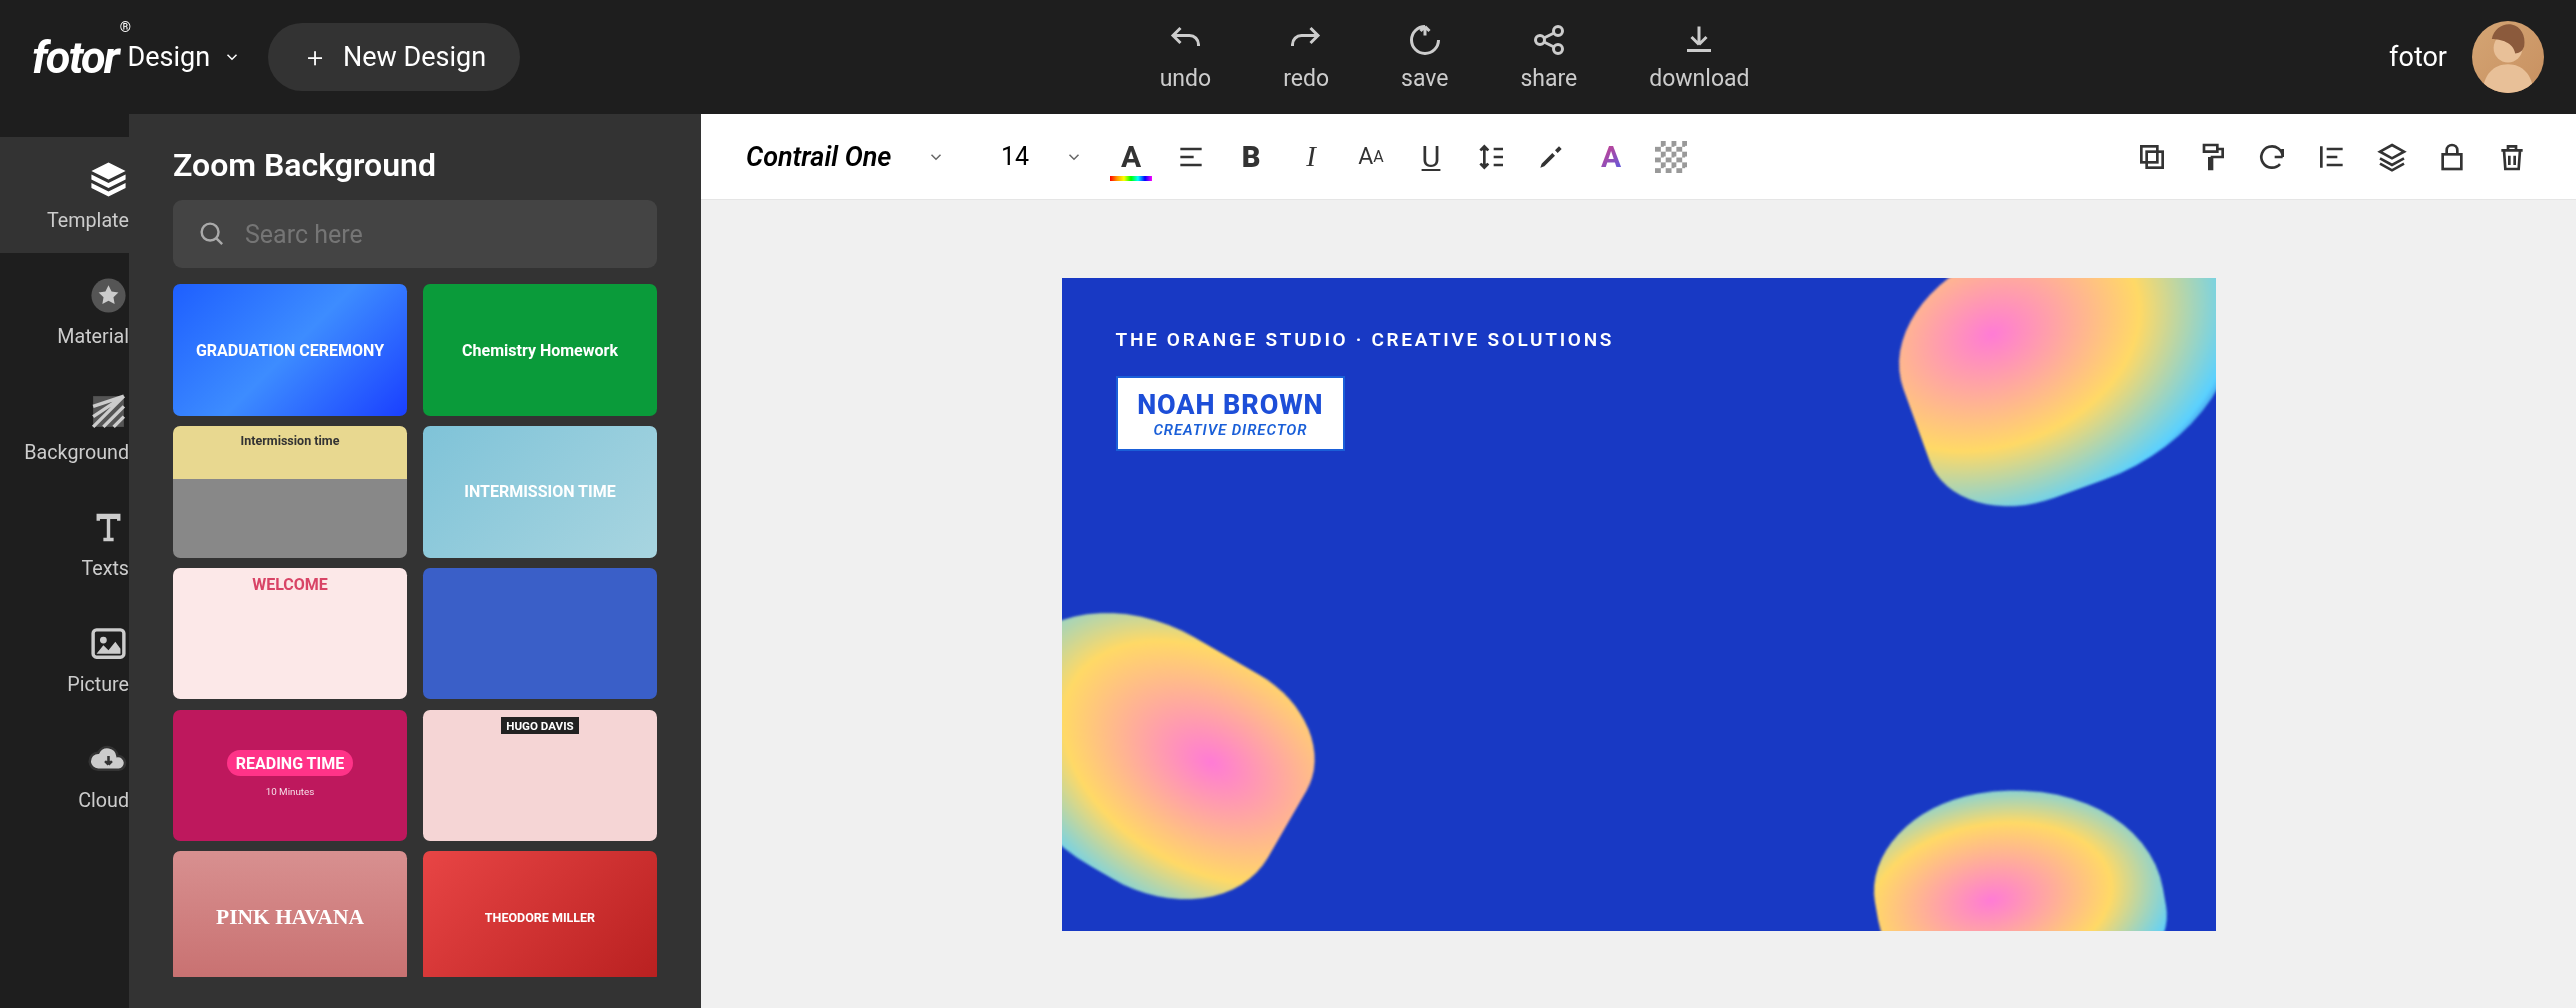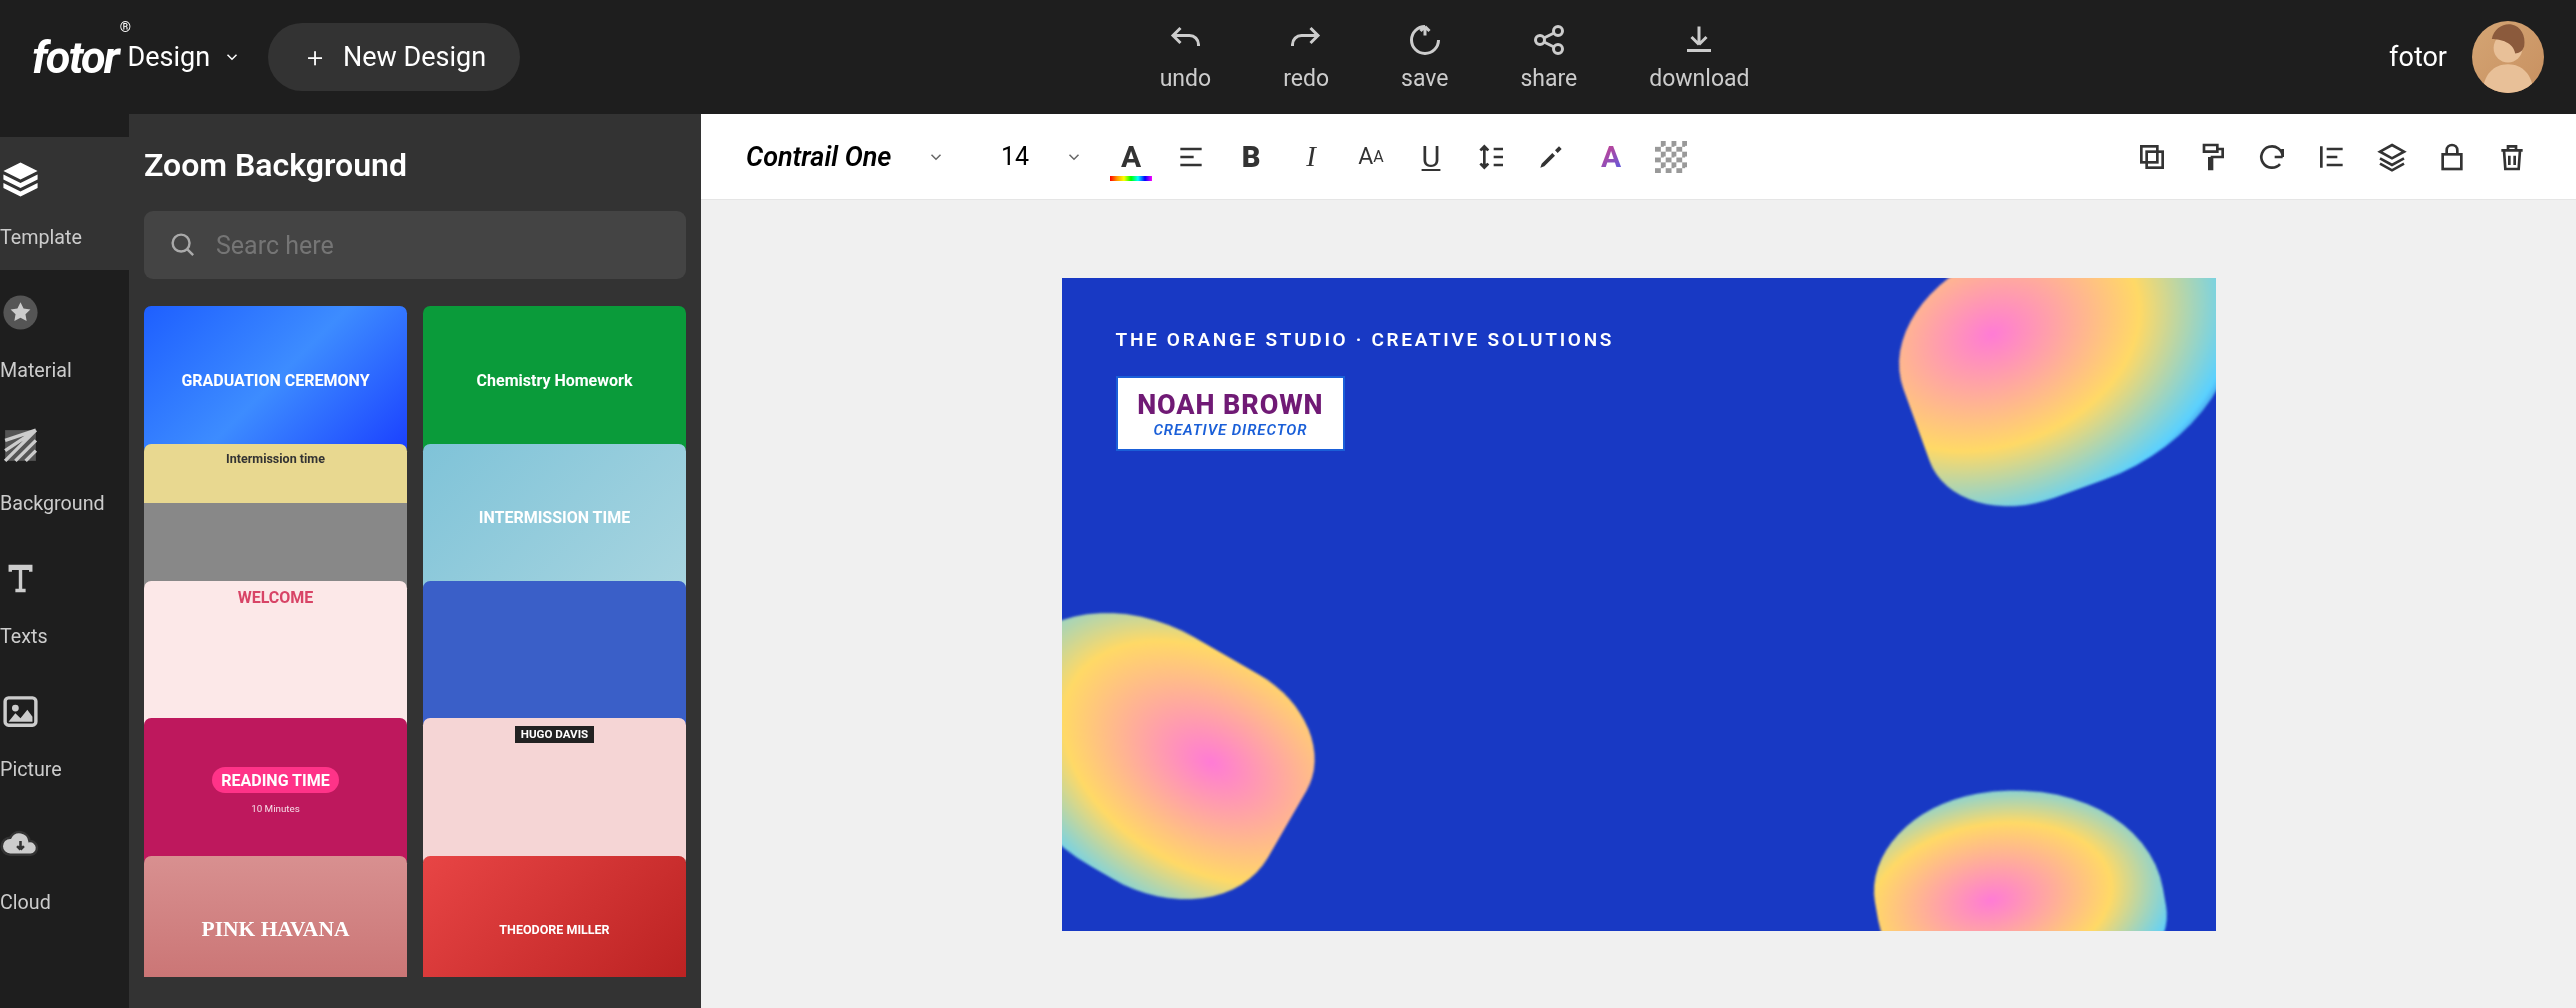--- a/index.html
+++ b/index.html
@@ -20,27 +20,27 @@
 .action span{font-size:23px}
 .top-right{display:flex;align-items:center;gap:25px}
 .username{color:#fff;font-size:27px}
 .avatar{width:72px;height:72px;border-radius:50%;background:linear-gradient(135deg,#d4a574,#c89060);display:flex;align-items:center;justify-content:center;overflow:hidden}
 
 
 .main{flex:1;display:flex;min-height:0}
 
 
 .nav{width:129px;background:#1e1e1e;display:flex;flex-direction:column;padding-top:23px}
-.nav-item{display:flex;flex-direction:column;align-items:flex-start;gap:26px;padding:21.5px 0;color:#ccc;cursor:pointer}
+.nav-item{display:flex;flex-direction:column;align-items:flex-end;gap:9px;padding:21.5px 0;color:#ccc;cursor:pointer}
 .nav-item.active{background:#333}
 .nav-item svg{width:41px;height:41px}
 .nav-item span{font-size:19.7px}
 
 
-.panel{width:572px;background:#333;padding:32px 15px;color:#fff;display:flex;flex-direction:column;gap:27px;overflow:hidden}
+.panel{width:572px;background:#333;padding:32px 44px;color:#fff;display:flex;flex-direction:column;gap:16px;overflow:hidden}
 .panel-title{font-size:32px;font-weight:600}
 .search{display:flex;align-items:center;gap:18px;background:#444;border-radius:9px;padding:19.7px 25px}
 .search input{flex:1;background:transparent;border:none;outline:none;color:#ddd;font-size:25px}
 .search svg{width:29px;height:29px}
 .grid{display:grid;grid-template-columns:1fr 1fr;gap:16px;overflow-y:auto}
 .thumb{width:100%;aspect-ratio:16/9;border-radius:7.2px;cursor:pointer;display:flex;align-items:center;justify-content:center;font-size:16px;font-weight:700;color:#fff;text-align:center;padding:7.2px;position:relative;overflow:hidden}
 .t1{background:linear-gradient(135deg,#1e5fff,#3d8cff,#1a3fff)}
 .t2{background:#0a9b3a}
 .t3{background:linear-gradient(#e8d890 40%,#888 40%)}
 .t4{background:linear-gradient(135deg,#7fc3d8,#a8d5e0)}
@@ -69,21 +69,21 @@
 
 
 .canvas-area{flex:1;display:flex;align-items:center;justify-content:center;}
 .canvas{width:1154px;height:653px;background:#1839c4;position:relative;overflow:hidden}
 .blob{position:absolute;filter:blur(0.9px)}
 .blob1{top:-45px;right:-27px;width:340px;height:250px;background:radial-gradient(ellipse at 30% 30%,#ff7bd5,#ffd966 45%,#5ad1ff 75%,transparent 85%);border-radius:50% 60% 70% 40%;transform:rotate(-20deg)}
 .blob2{bottom:54px;left:-80px;width:322px;height:250px;background:radial-gradient(ellipse at 70% 40%,#ff7bd5,#ffd966 50%,#5ad1ff 80%,transparent 90%);border-radius:60% 40% 50% 70%;transform:rotate(30deg)}
 .blob3{bottom:-72px;right:54px;width:286px;height:215px;background:radial-gradient(ellipse at 40% 50%,#ff7bd5,#ffd966 50%,#5ad1ff 80%,transparent 90%);border-radius:50% 70% 40% 60%;transform:rotate(-10deg)}
 .canvas-text{position:absolute;top:50px;left:54px;color:#fff;font-size:19px;letter-spacing:2.7px;font-weight:600}
 .badge{position:absolute;top:98px;left:54px;background:#fff;border:2.7px solid #1a5fd8;padding:10.7px 19.7px;display:flex;flex-direction:column;align-items:center}
-.badge-name{color:#701a75;font-size:27px;font-weight:800;letter-spacing:0.9px}
+.badge-name{color:#1d4ed8;font-size:27px;font-weight:800;letter-spacing:0.9px}
 .badge-role{color:#1a5fd8;font-size:15px;font-weight:600;font-style:italic;letter-spacing:0.9px}
 .chev-svg{stroke:#fff;stroke-width:2;fill:none}
 .chev-svg.dark{stroke:#666}
 </style>
 </head>
 <body>
 
 <div class="app">
 
   <div class="header">

